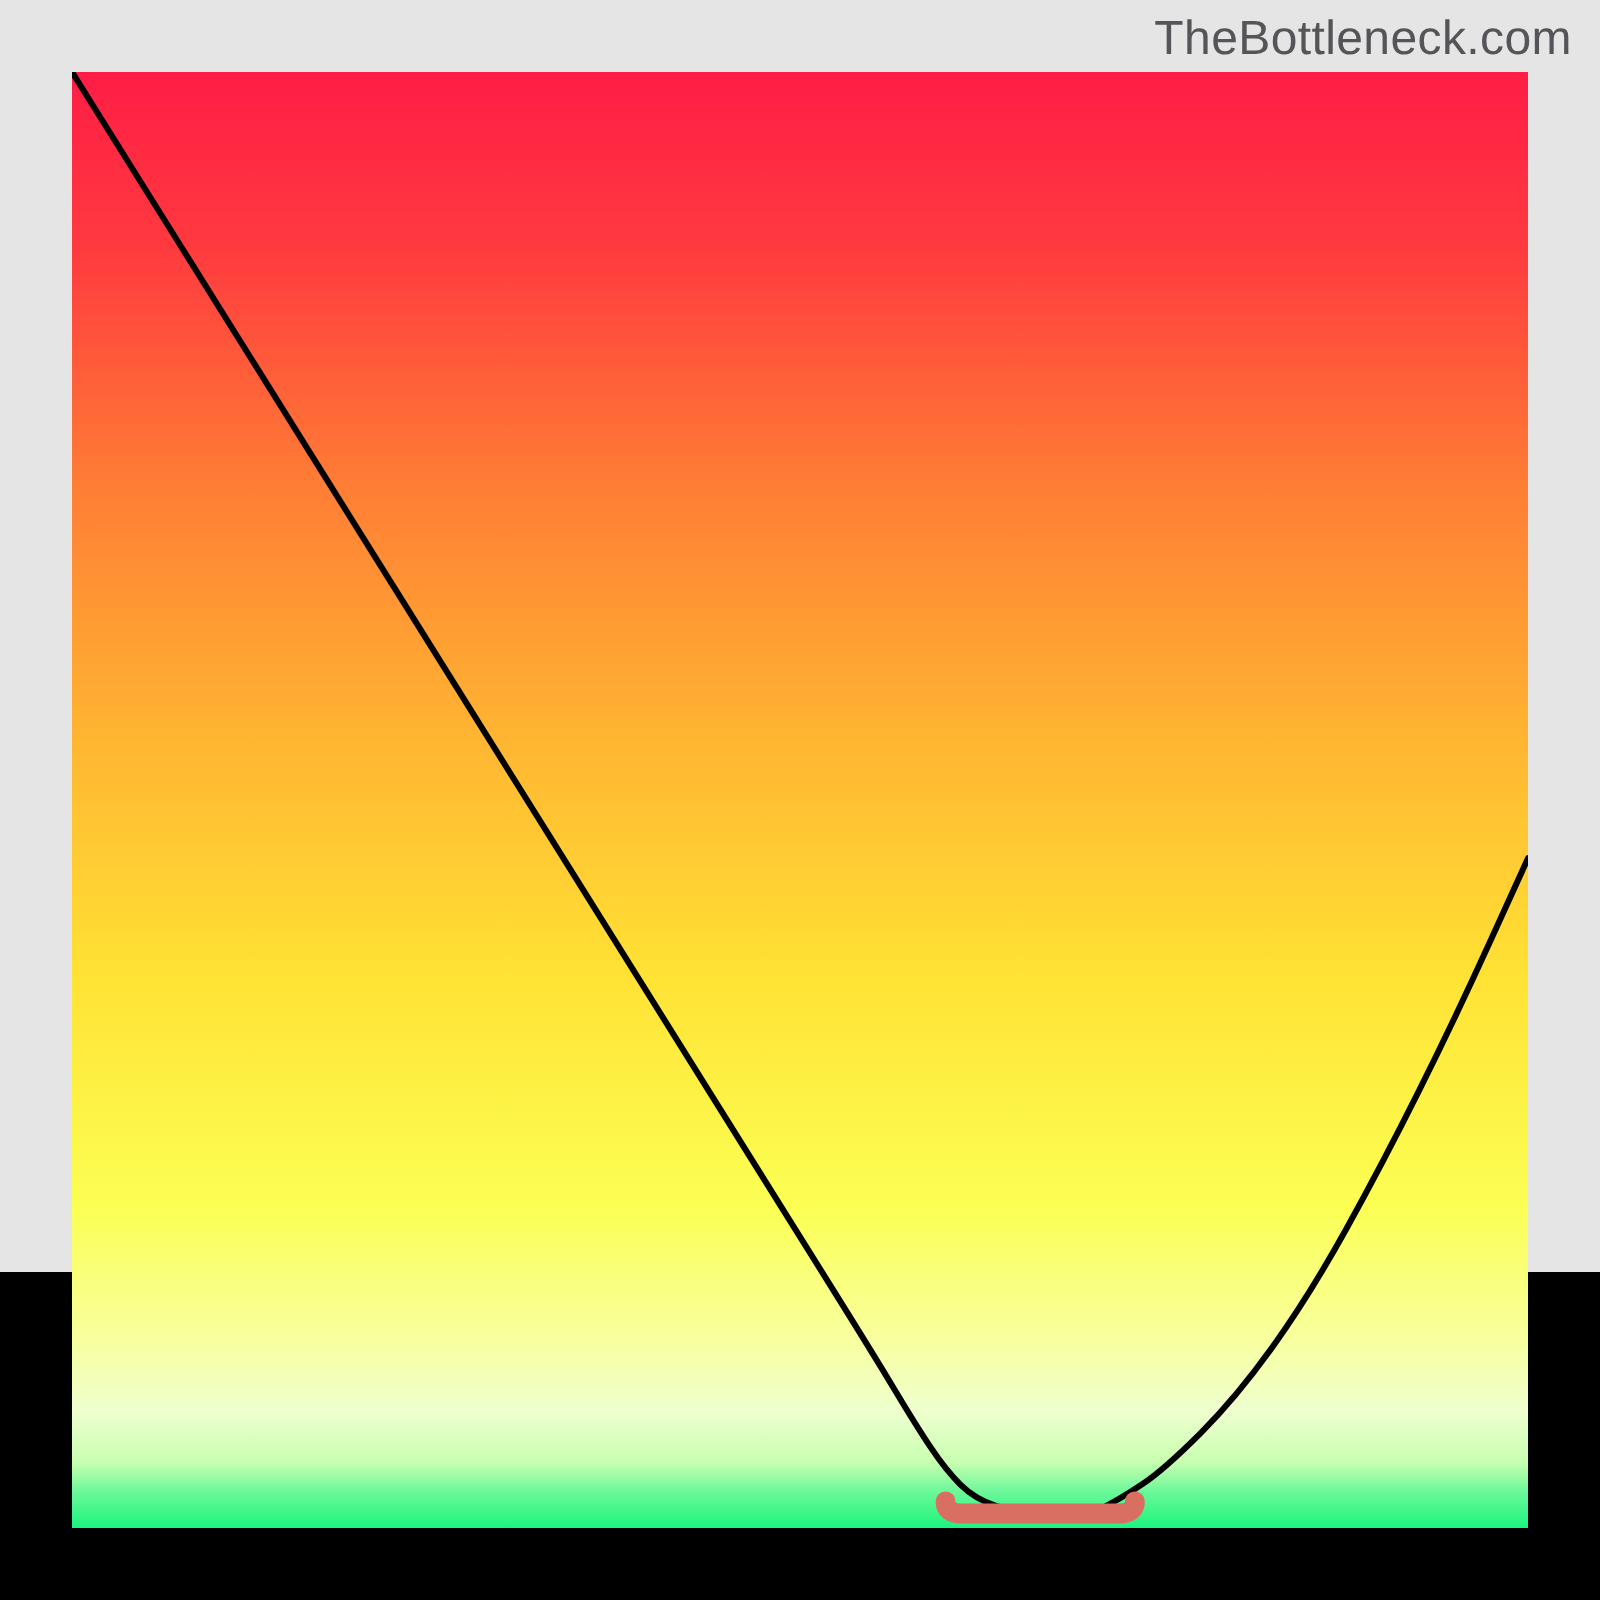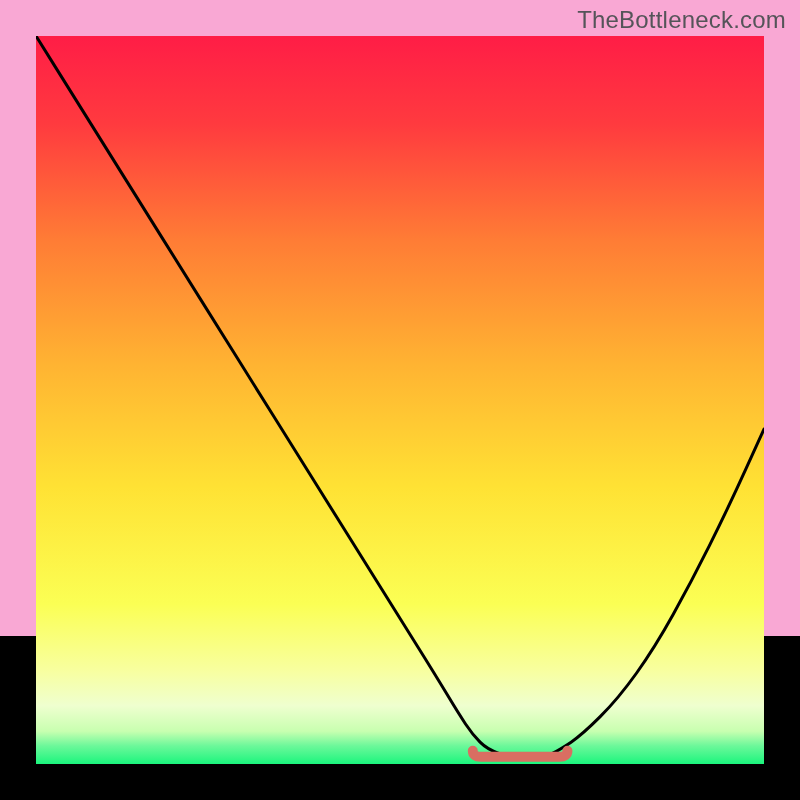--- a/index.html
+++ b/index.html
@@ -9,21 +9,21 @@
     height: 800px;
     overflow: hidden;
     background: #000;
   }
   .frame {
     position: absolute;
     top: 0;
     left: 0;
     width: 800px;
     height: 636px;
-    background: #f9a8d4;
+    background: #e5e5e5;
   }
   .plot {
     position: absolute;
     top: 36px;
     left: 36px;
     width: 728px;
     height: 728px;
     overflow: hidden;
   }
   .watermark {

